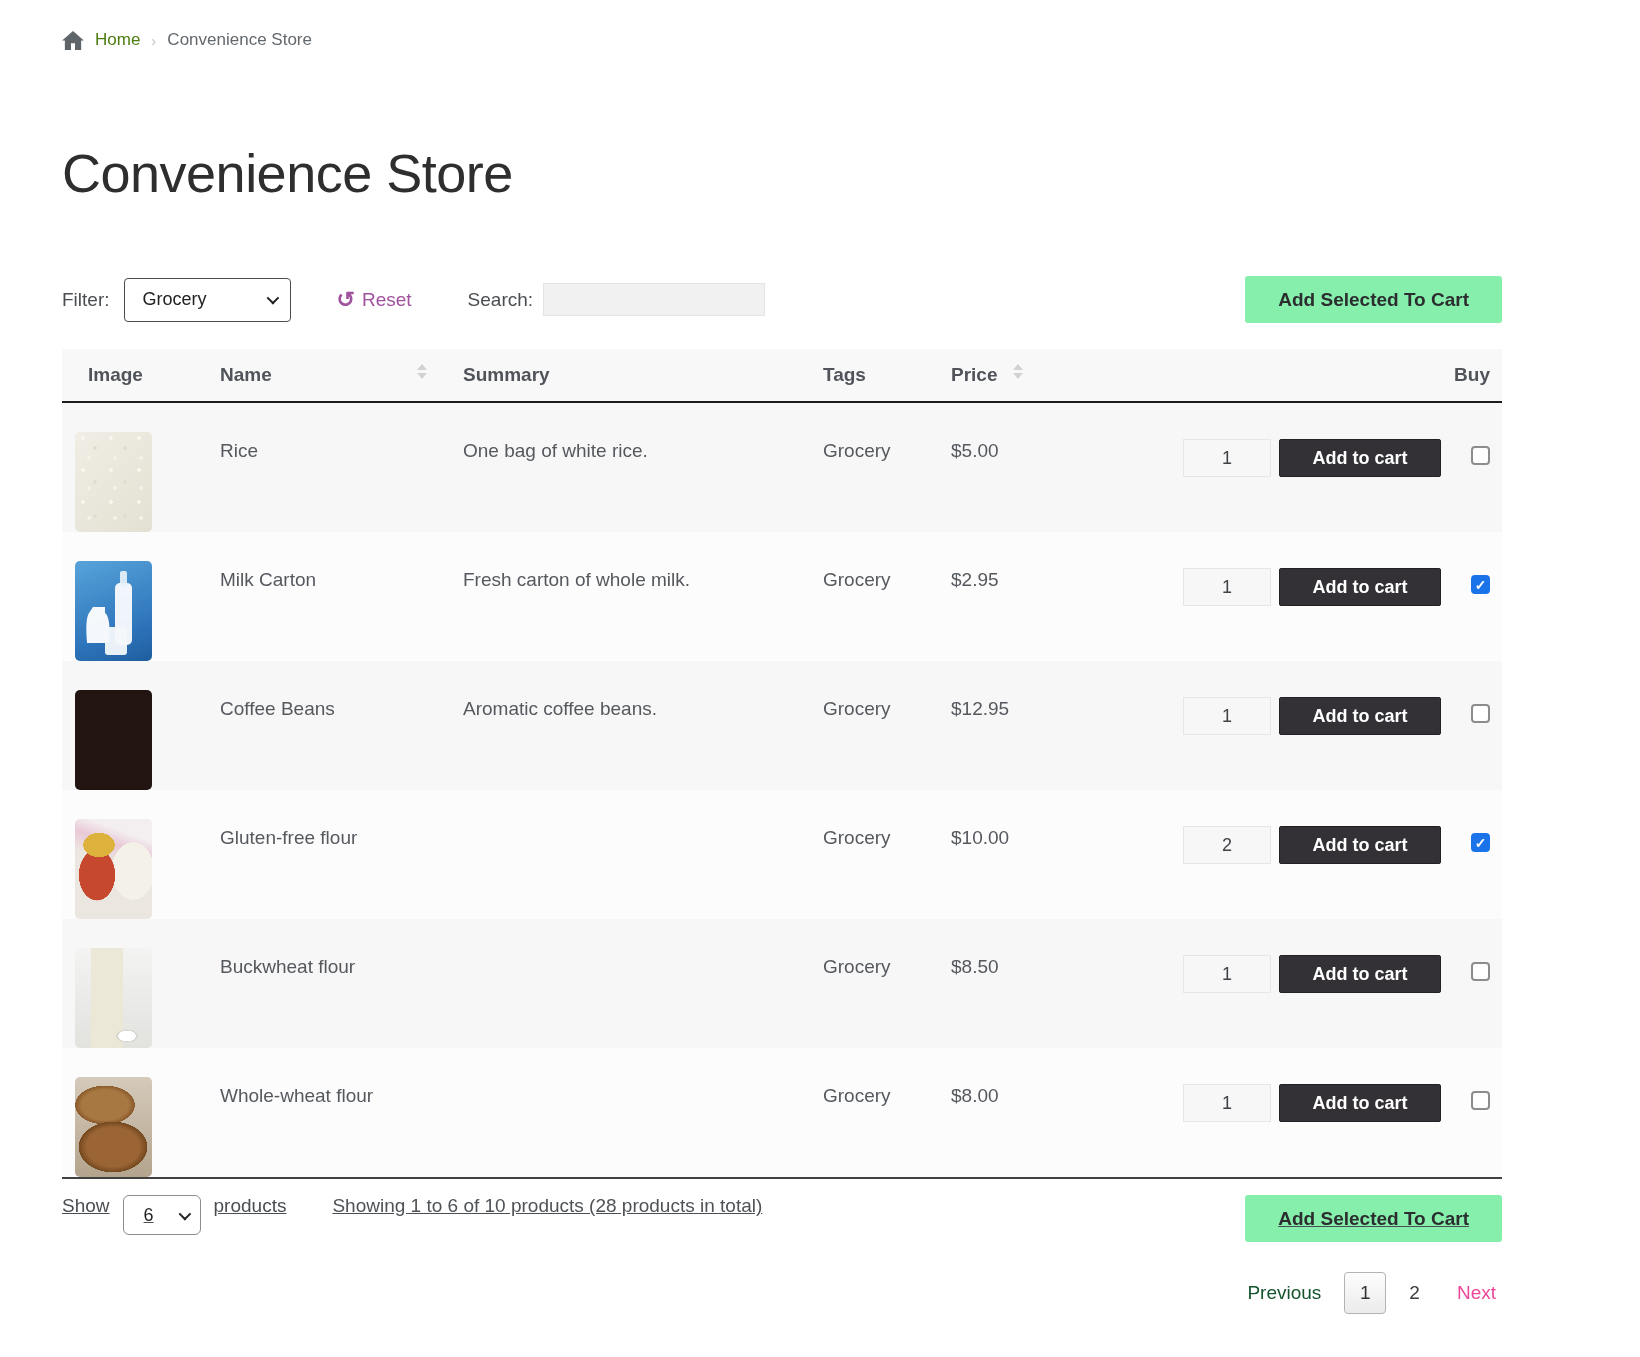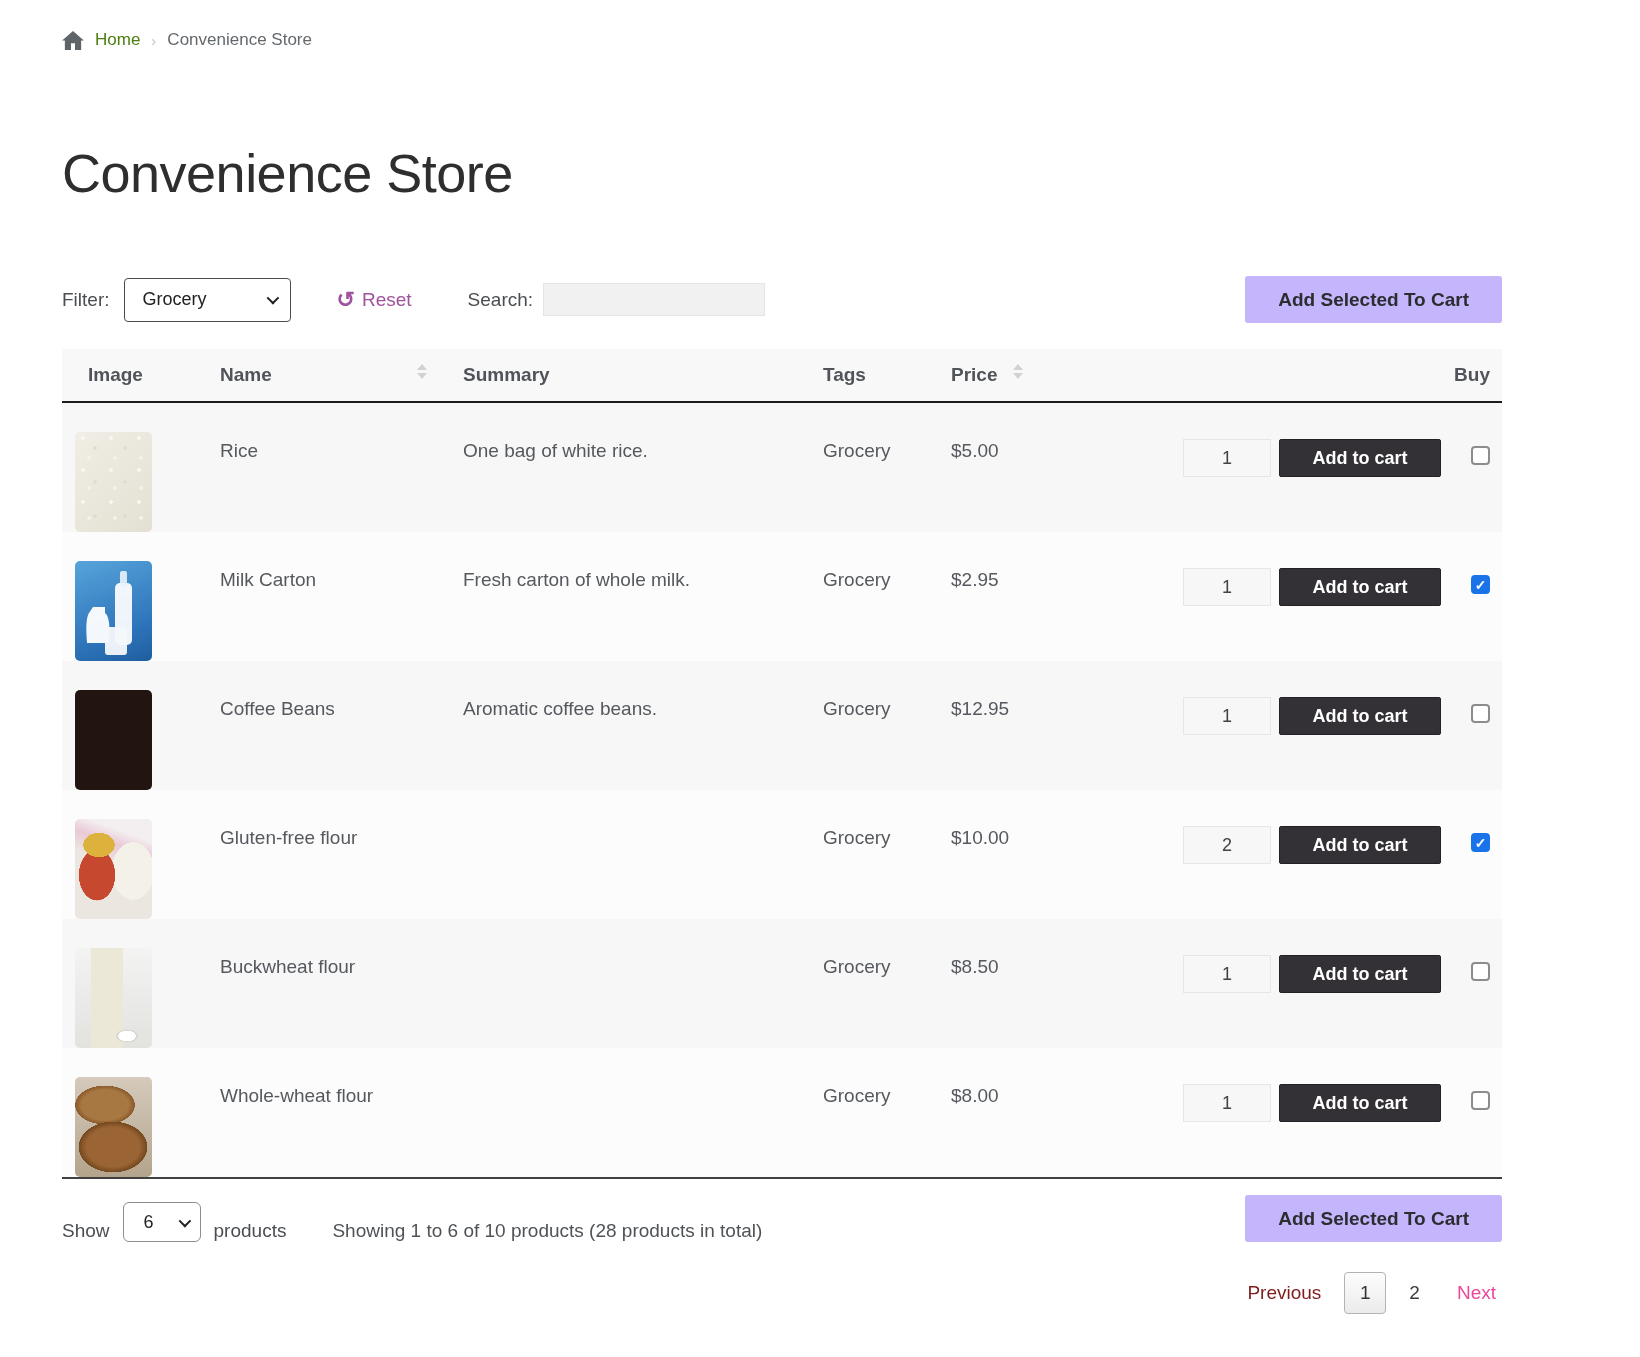--- a/index.html
+++ b/index.html
@@ -31,21 +31,21 @@
   .chev { width:9px; height:9px; border-right:2px solid #222; border-bottom:2px solid #222;
           transform:rotate(45deg) translateY(-2px); }
   .reset { margin-left:46px; display:flex; align-items:center; gap:7px;
            color:#a0529e; font-size:19px; text-decoration:none; cursor:pointer; }
   .reset-icon { font-size:22px; line-height:1; font-weight:bold; }
   .search-lbl { margin-left:56px; }
   .search-input { margin-left:10px; width:222px; height:33px; background:#f1f1f1;
                   border:1px solid #e4e4e4; font-size:17px; padding:0 8px; color:#333; }
   .btn-gray {
     margin-left:auto; height:47px; padding:0 33px;
-    background:#c4b5fd; border:none; border-radius:3px;
+    background:#86efac; border:none; border-radius:3px;
     font-family:"Liberation Sans",sans-serif; font-size:19px; font-weight:bold; color:#2b2d2f;
     cursor:pointer;
   }
 
   
   .ptable { margin-top:26px; width:1440px; }
   .thead, .trow { display:grid; grid-template-columns:145px 256px 360px 128px 170px 320px 61px; }
   .thead {
     background:#f8f8f8; height:54px; align-items:center;
     font-size:19px; font-weight:bold; color:#50545a;
@@ -127,28 +127,28 @@
   }
   .cell-buy { display:flex; justify-content:flex-end; padding-right:12px; margin-top:14px; }
   .checkbox {
     width:19px; height:19px; border:2px solid #8c8c8c; border-radius:4px; background:#fff;
     display:flex; align-items:center; justify-content:center; cursor:pointer;
   }
   .checkbox.checked { background:#1a73e8; border-color:#1a73e8; }
   .checkbox.checked::after { content:"✓"; color:#fff; font-size:14px; font-weight:bold; line-height:1; }
 
   
-  .tfooter { margin-top:16px; display:flex; align-items:flex-end; font-size:19px; color:#4a4e52; }
+  .tfooter { margin-top:16px; display:flex; align-items:flex-start; font-size:19px; color:#4a4e52;text-decoration:underline; }
   .show-select { width:78px; height:40px; margin-left:13px; padding:0 12px 0 20px;
                  border:1px solid #8d8d8d; border-radius:6px; font-size:18px; }
   .products-lbl { margin-left:13px; }
   .status { margin-left:46px; color:#4f5357; }
 
   .pagination { margin-top:30px; display:flex; justify-content:flex-end; align-items:center; gap:23px; font-size:19px; padding-right:6px; }
-  .pg-prev { color:#7f1d1d; }
+  .pg-prev { color:#14532d; }
   .pg-current {
     width:42px; height:42px; display:flex; align-items:center; justify-content:center;
     border:1px solid #b3b3b3; border-radius:4px;
     background:linear-gradient(#fdfdfd,#ebebeb); color:#333; cursor:pointer;
   }
   .pg-page { color:#3a3d40; cursor:pointer; }
   .pg-next { color:#ec4899; margin-left:14px; cursor:pointer; }
 </style>
 </head>
 <body>

